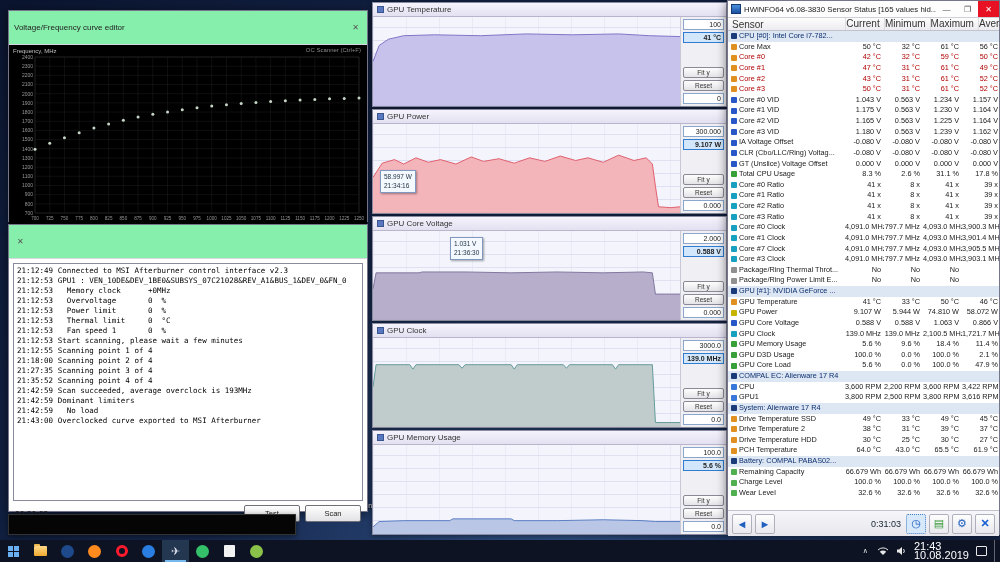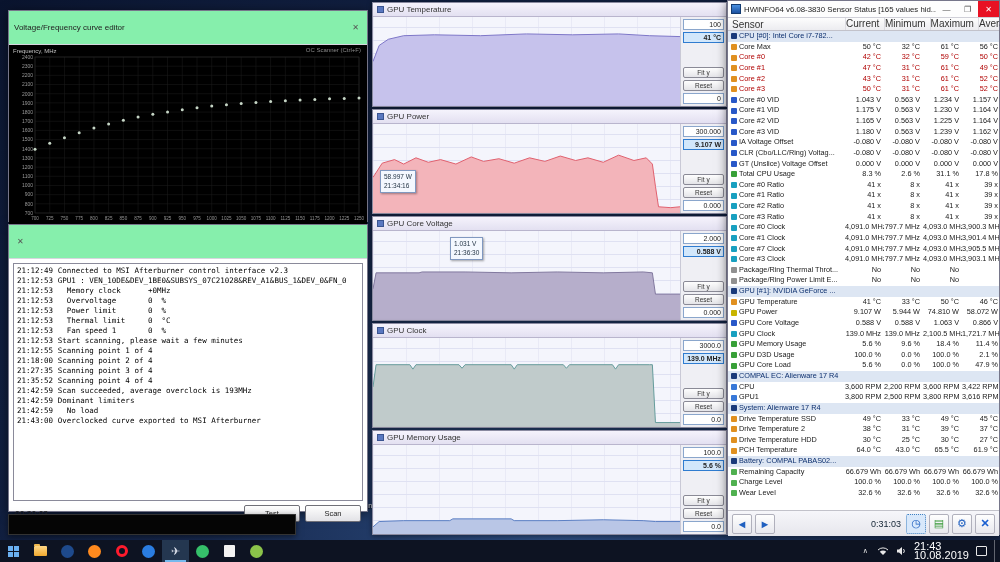--- a/index.html
+++ b/index.html
@@ -46,21 +46,21 @@
   font-size:6.5px;line-height:8.5px;padding:2px 3px;color:#234;z-index:5;white-space:nowrap}
 
 .hw-win{left:727px;top:0;width:273px;height:535px;background:#fff}
 .hw-titlebar{height:17px;display:flex;align-items:center;background:#fdfdfd;border-bottom:1px solid #d0d0d8;padding-left:3px}
 .hw-appicon{width:10px;height:10px;background:linear-gradient(#4a90e0,#1a50a0);border:1px solid #123a70;margin-right:3px;flex:0 0 10px}
 .hw-title{flex:1;font-size:7.8px;color:#222;white-space:nowrap;overflow:hidden}
 .wbtn{width:21px;height:16px;font-size:8px;display:flex;align-items:center;justify-content:center;color:#444}
 .wbtn.close{background:#e81123;color:#fff}
 .hw-header{height:13px;display:flex;background:linear-gradient(#fdfdfd,#ececf0);border-bottom:1px solid #c2c2ca;font-size:10px;color:#333;align-items:center}
 .hw-h-label{flex:0 0 117px;padding-left:4px}
-.hw-h-val{flex:0 0 39px;text-align:left;padding-right:4px;border-left:1px solid #dcdce2;height:100%;line-height:12px}
+.hw-h-val{flex:0 0 39px;text-align:center;padding-right:4px;border-left:1px solid #dcdce2;height:100%;line-height:12px}
 .hw-rows{height:479px;overflow:hidden;background:#fff}
 .hw-row{display:flex;height:10.64px;line-height:10.64px;font-size:7.3px;color:#1a1a1a;align-items:center}
 .hw-row.hw-section{background:#dde6f3;color:#0c2f6e;font-weight:normal}
 .hw-row.hw-red{color:#b00000}
 .hw-label{flex:0 0 117px;display:flex;align-items:center;gap:2px;padding-left:3px;white-space:nowrap;overflow:hidden}
 .hw-ic{width:6px;height:6px;flex:0 0 6px;border-radius:1px}
 .hw-val{flex:0 0 39px;text-align:right;padding-right:3px;white-space:nowrap;overflow:hidden}
 .hw-toolbar{height:26px;display:flex;align-items:center;gap:3px;padding:0 4px;background:linear-gradient(#f6f6fa,#e6e6ec);border-top:1px solid #c2c2ca}
 .hbtn{width:20px;height:20px;display:flex;align-items:center;justify-content:center;font-size:11px;color:#2060c0;
   background:linear-gradient(#fefefe,#e8e8ee);border:1px solid #b0b0bc;border-radius:2px}

